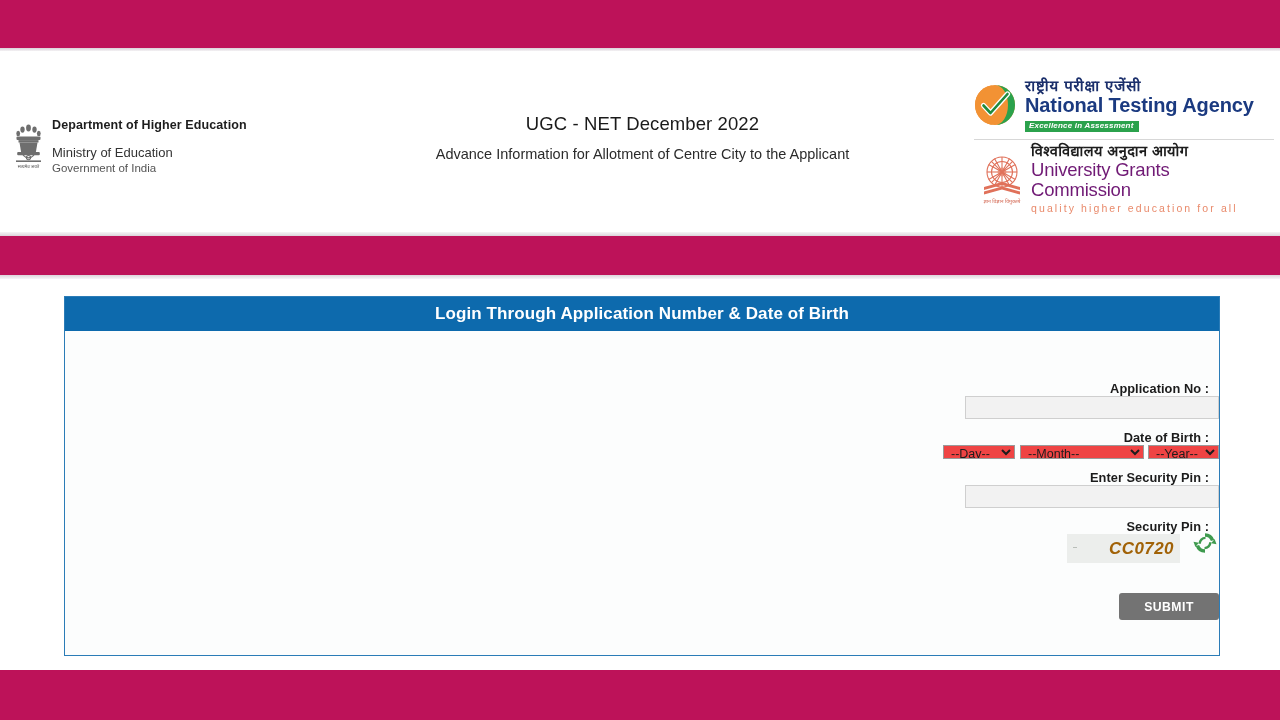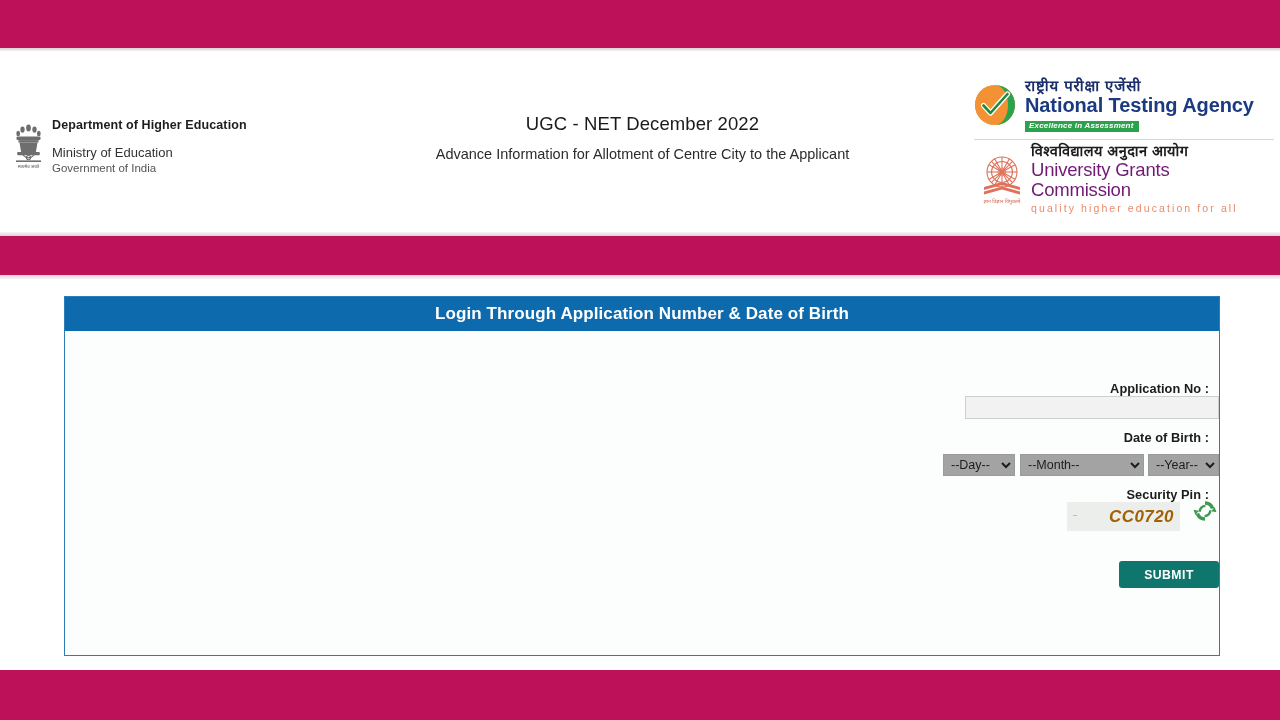--- a/index.html
+++ b/index.html
@@ -103,23 +103,23 @@
     font-size: 12.8px; font-weight: bold; color: #1b1b1b; letter-spacing: .05px;
   }
   .ctl { display: flex; align-items: center; }
 
   .txt {
     width: 254px; height: 23px; border: 1px solid #cfcfcf;
     background: #f2f2f2; font-size: 13px; padding: 0 5px;
     font-family: "Liberation Sans", sans-serif; color: #222; outline: none;
   }
   .sel {
-    height: 22px; border: 1px solid #9a9a9a; background: #a3a3a3;
+    height: 14px; border: 1px solid #9a9a9a; background: #ef4444;
     font-size: 12.5px; font-family: "Liberation Sans", sans-serif;
-    color: #1d1d1d; padding-left: 3px; outline: none; margin-top: 9px;
+    color: #1d1d1d; padding-left: 3px; outline: none;
   }
   .sel-day   { width: 72px; }
   .sel-month { width: 124px; margin-left: 5px; }
   .sel-year  { width: 71px; margin-left: 4px; }
 
   .captcha-wrap { display: flex; align-items: center; }
   .captcha {
     width: 113px; height: 29px; background: #eceeec;
     display: flex; align-items: center; justify-content: center;
     font-style: italic; font-weight: bold; font-size: 17px;
@@ -131,21 +131,21 @@
     content: ""; position: absolute; left: 6px; top: 13px;
     width: 4px; height: 1px; background: #b9beb9;
   }
   .refresh-btn {
     margin-left: 11px; margin-top: -12px; width: 28px; height: 28px;
     background: none; border: 0; padding: 0; cursor: pointer; line-height: 0;
   }
 
   .submit-row { margin-top: 30px; }
   .submit-btn {
-    width: 100px; height: 27px; background: #0f766e; color: #fff;
+    width: 100px; height: 27px; background: #737373; color: #fff;
     border: 0; border-radius: 3px; font-size: 12.2px; font-weight: bold;
     letter-spacing: .5px; font-family: "Liberation Sans", sans-serif;
     cursor: pointer;
   }
 </style>
 </head>
 <body>
 
 <div class="page">
 
@@ -265,20 +265,26 @@
             </select>
             <select class="sel sel-month">
               <option>--Month--</option>
             </select>
             <select class="sel sel-year">
               <option>--Year--</option>
             </select>
           </div>
         </div>
 
+        <div class="row">
+          <div class="lbl">Enter Security Pin :</div>
+          <div class="ctl">
+            <input class="txt" type="text" placeholder="" style="">
+          </div>
+        </div>
 
         <div class="row" style="margin-top:10px;">
           <div class="lbl">Security Pin :</div>
           <div class="ctl captcha-wrap">
             <div class="captcha">CC0720</div>
             <button class="refresh-btn">
               <span>
                 <svg viewBox="0 0 28 28" width="28" height="28" aria-hidden="true">
                   <g fill="#3e9a4e">
                     <path d="M14 4.2 A9.8 9.8 0 0 1 23.3 11 l-3.4 1.1

